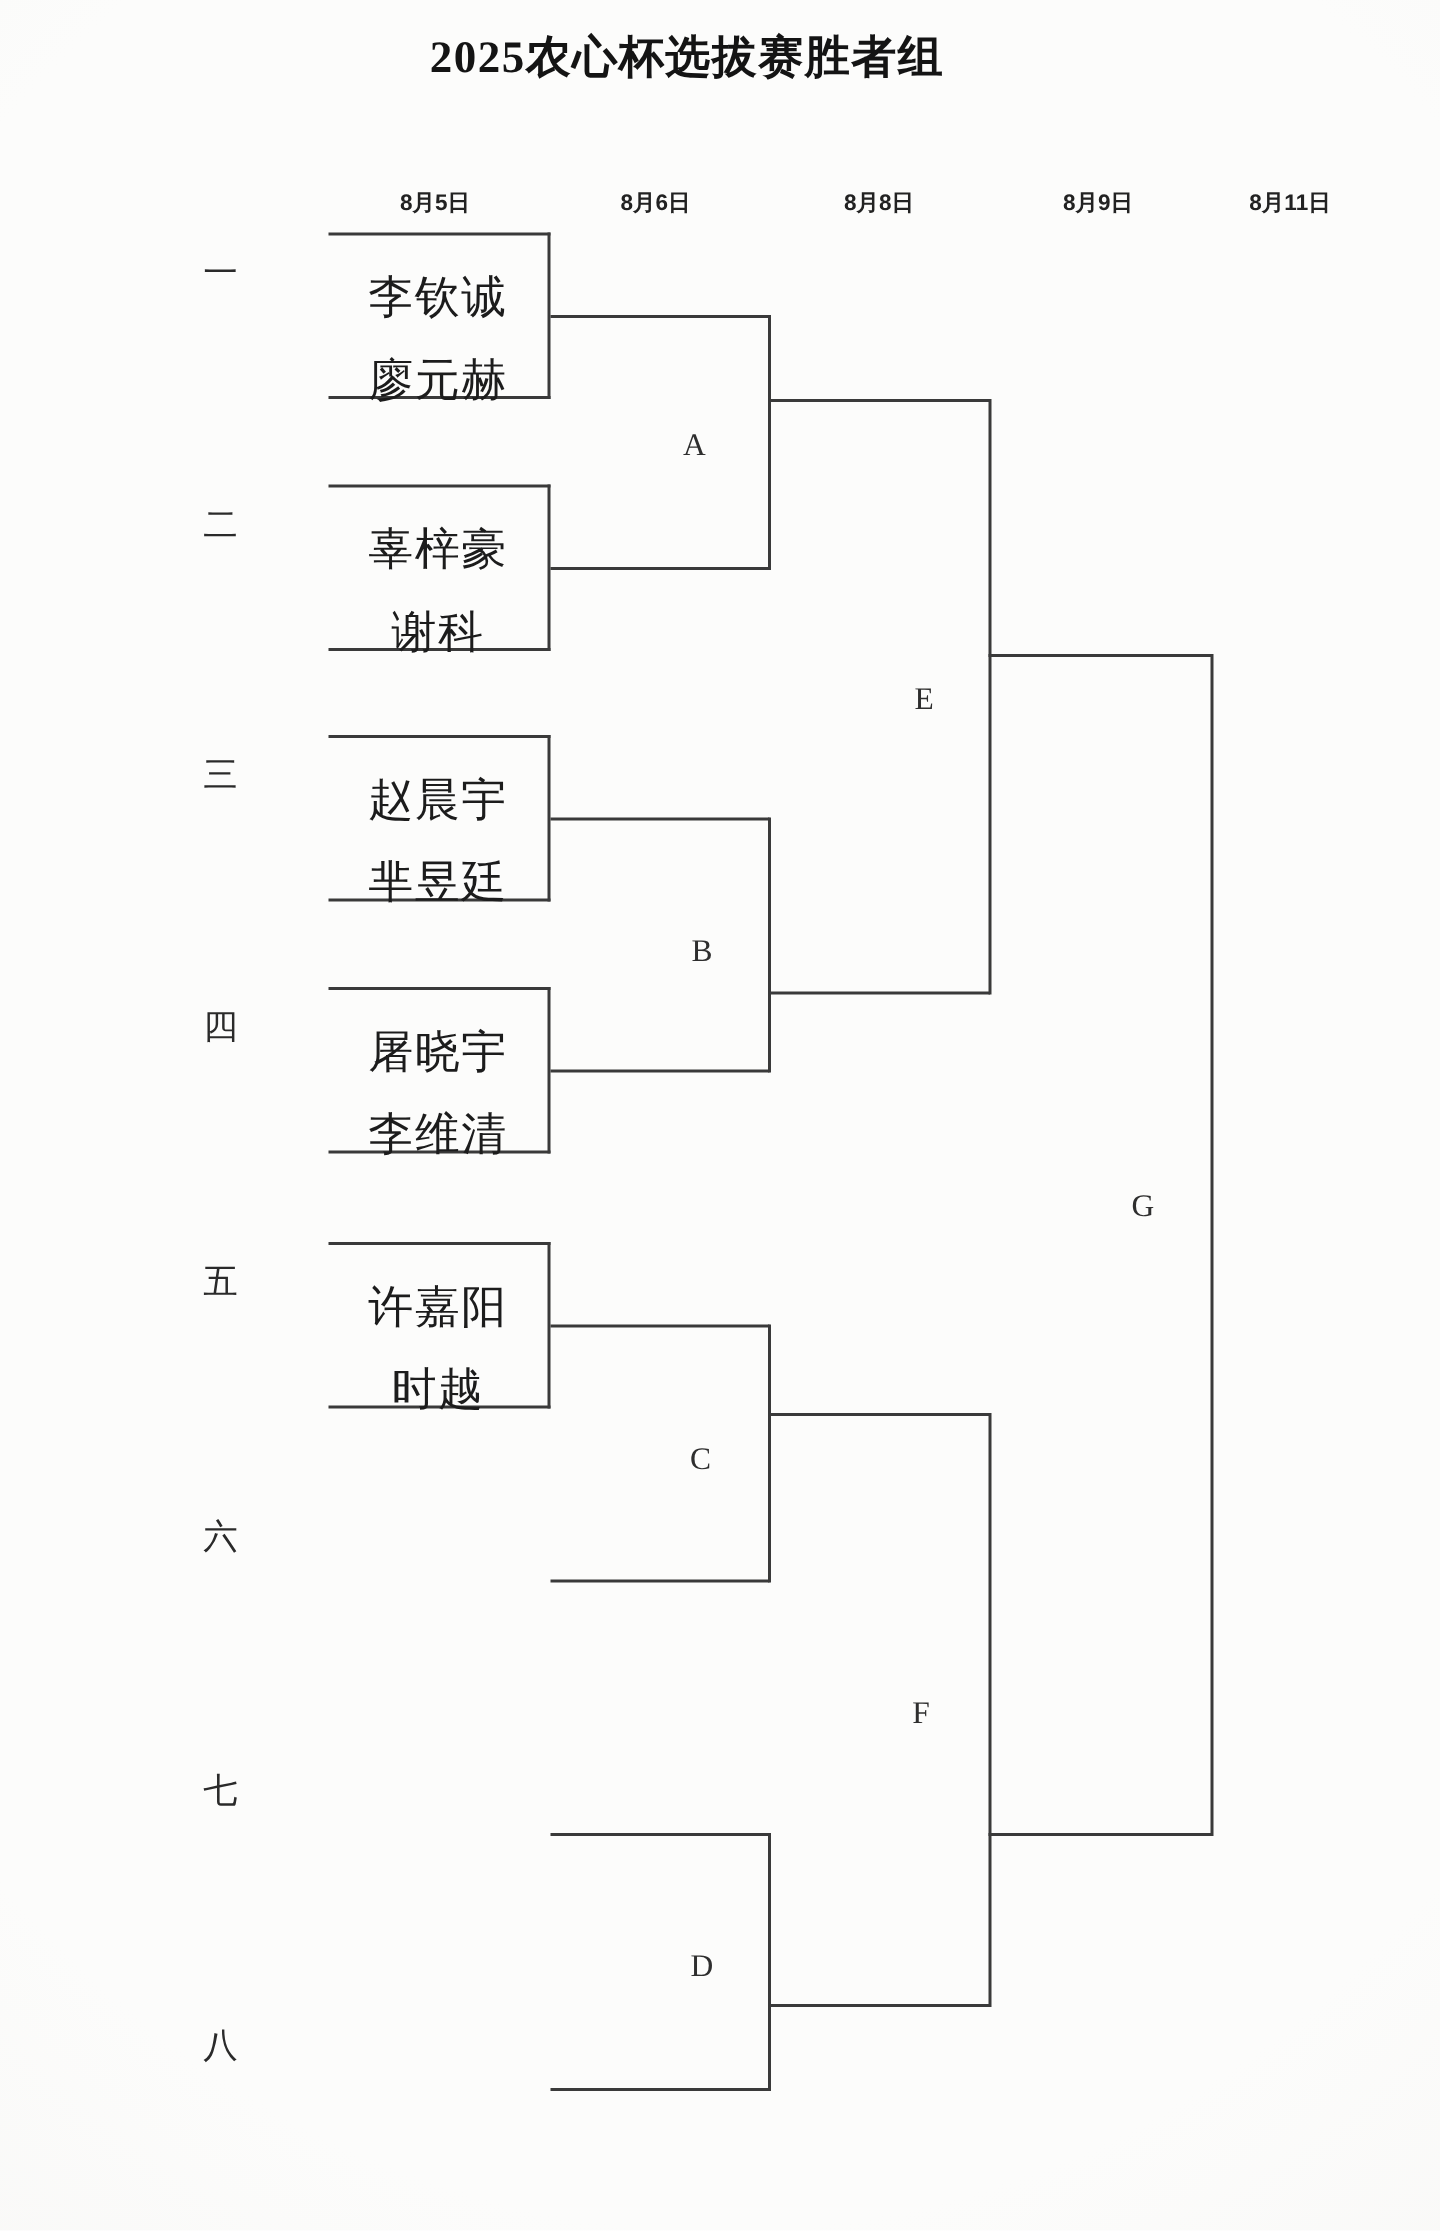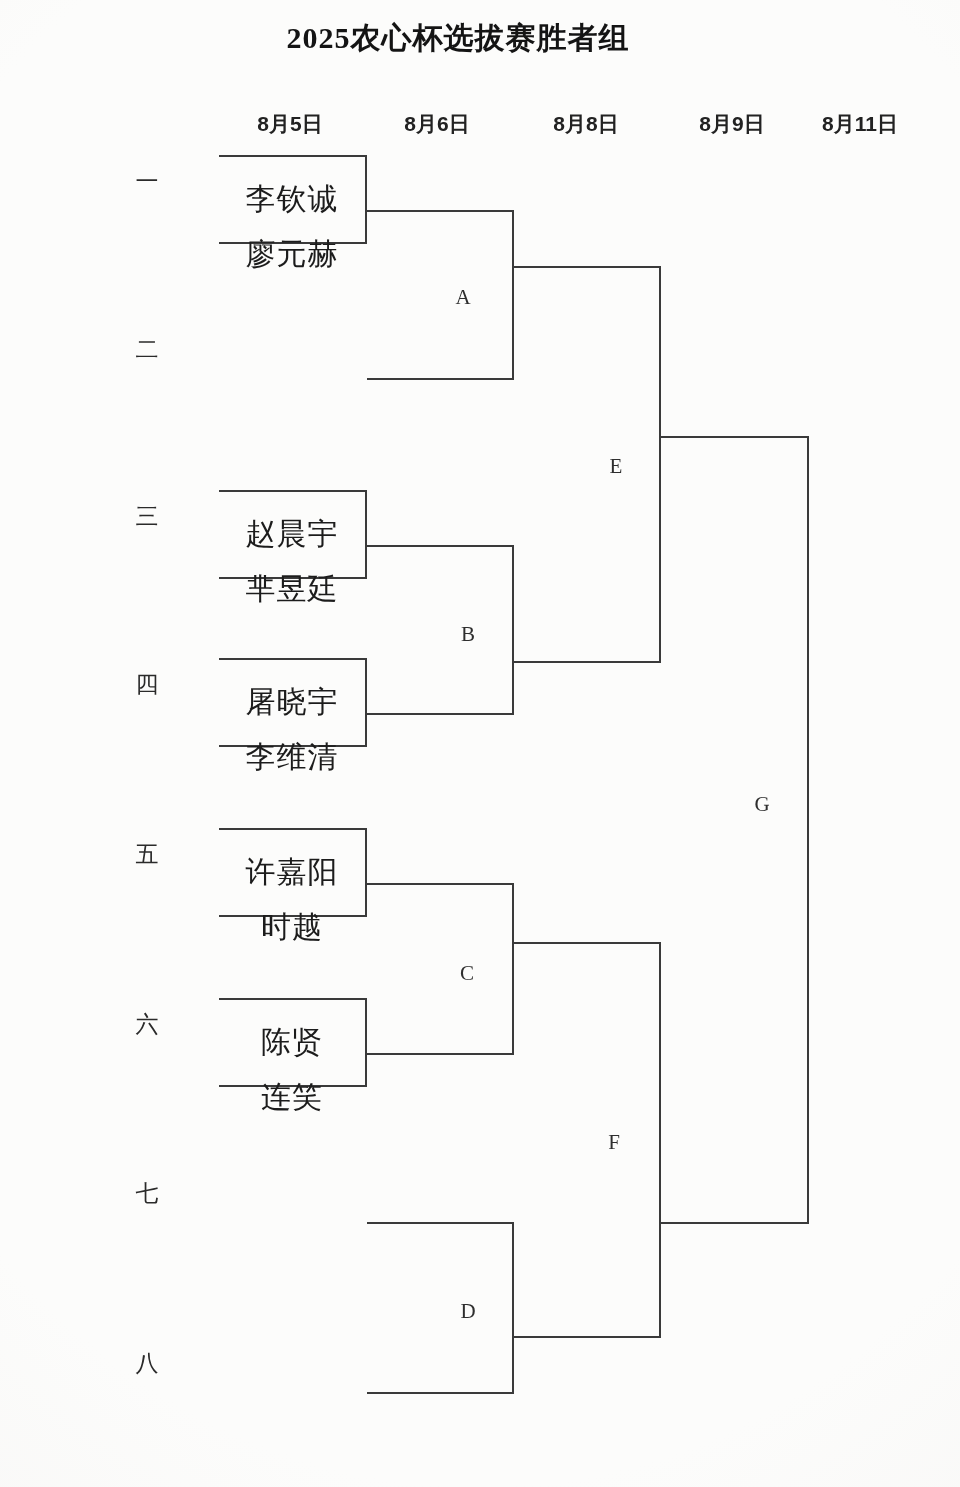--- a/index.html
+++ b/index.html
@@ -19,42 +19,42 @@
     left: 458px; top: 18px;
     transform: translateX(-50%);
     font-size: 30px;
     font-weight: bold;
     letter-spacing: 1px;
     white-space: nowrap;
     color: #141414;
   }
   .date {
     position: absolute;
-    top: 112px;
+    top: 124px;
     transform: translateX(-50%);
     font-family: "Liberation Sans", "DejaVu Sans", sans-serif;
-    font-size: 21px;
+    font-size: 15px;
     line-height: 24px;
     font-weight: 600;
     color: #222;
     white-space: nowrap;
   }
   .seed {
     position: absolute;
     left: 131px;
     width: 32px;
     text-align: center;
     font-size: 23px;
     line-height: 24px;
     color: #2a2a2a;
   }
   .box {
     position: absolute;
     left: 219px;
-    width: 148px; height: 89px;
+    width: 148px; height: 111px;
     box-sizing: border-box;
     border: 2px solid #3a3a3a;
     border-left: none;
     background: transparent;
   }
   .p {
     position: absolute;
     left: 0; width: 100%;
     text-align: center;
     font-size: 30px;
@@ -94,35 +94,35 @@
   <div class="seed" style="top:673px">四</div>
   <div class="seed" style="top:843px">五</div>
   <div class="seed" style="top:1013px">六</div>
   <div class="seed" style="top:1182px">七</div>
   <div class="seed" style="top:1352px">八</div>
 
   <div class="box" style="top:155px">
     <div class="p p1">李钦诚</div>
     <div class="p p2">廖元赫</div>
   </div>
+  <div class="box" style="top:323px">
+    <div class="p p1">辜梓豪</div>
+    <div class="p p2">谢科</div>
+  </div>
   <div class="box" style="top:490px">
     <div class="p p1">赵晨宇</div>
     <div class="p p2">芈昱廷</div>
   </div>
   <div class="box" style="top:828px">
     <div class="p p1">许嘉阳</div>
     <div class="p p2">时越</div>
   </div>
   <div class="box" style="top:658px">
     <div class="p p1">屠晓宇</div>
     <div class="p p2">李维清</div>
-  </div>
-  <div class="box" style="top:998px">
-    <div class="p p1">陈贤</div>
-    <div class="p p2">连笑</div>
   </div>
 
   <div class="hl" style="left:367px;top:210px;width:146px"></div>
   <div class="hl" style="left:367px;top:378px;width:146px"></div>
   <div class="hl" style="left:367px;top:545px;width:146px"></div>
   <div class="hl" style="left:367px;top:713px;width:146px"></div>
   <div class="hl" style="left:367px;top:883px;width:146px"></div>
   <div class="hl" style="left:367px;top:1053px;width:146px"></div>
   <div class="hl" style="left:367px;top:1222px;width:146px"></div>
   <div class="hl" style="left:367px;top:1392px;width:146px"></div>

